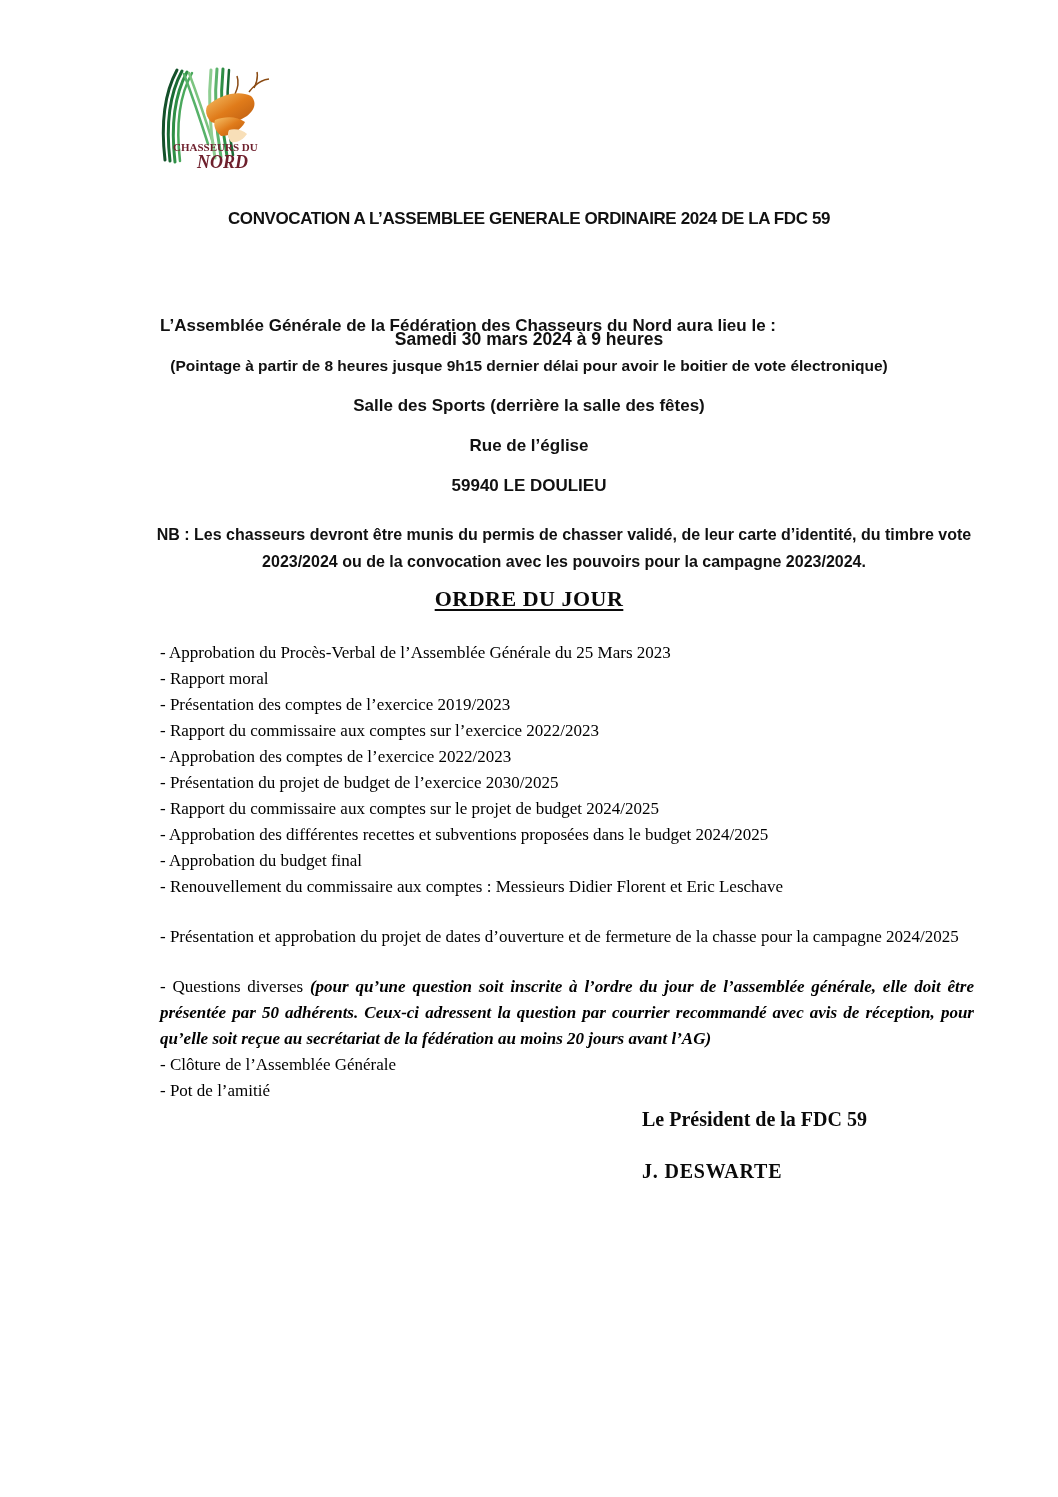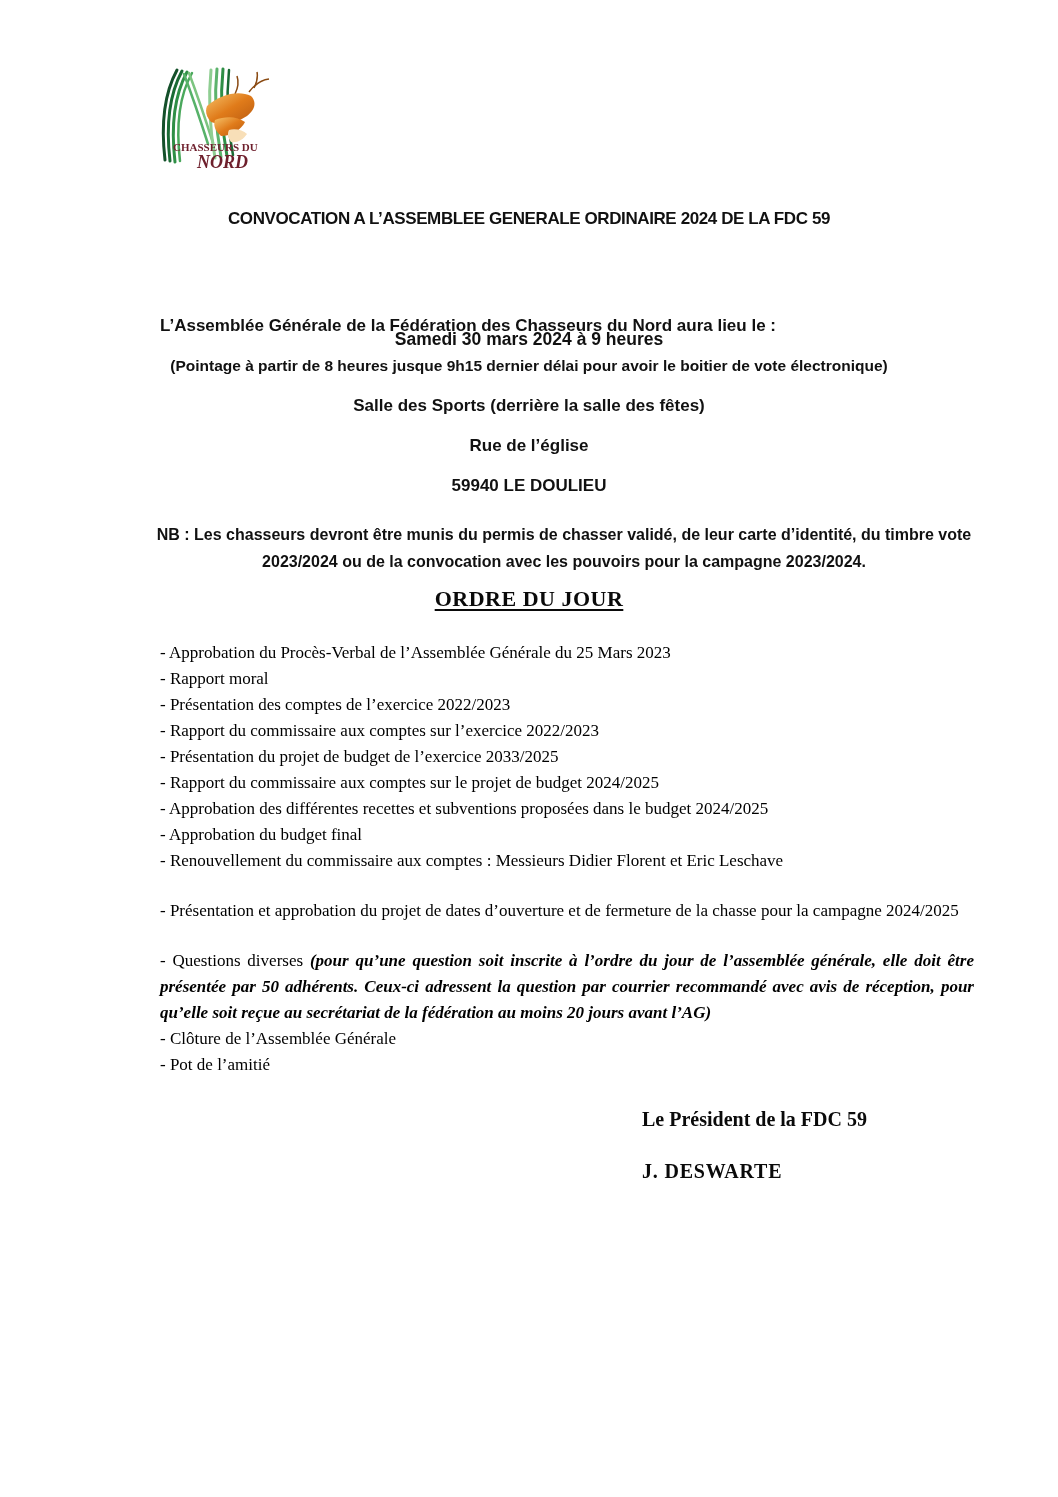--- a/index.html
+++ b/index.html
@@ -143,23 +143,24 @@
 
   <div class="nb-block">NB : Les chasseurs devront être munis du permis de chasser validé, de leur carte d’identité, du timbre vote 2023/2024 ou de la convocation avec les pouvoirs pour la campagne 2023/2024.</div>
 
   <div class="agenda-heading">
     <span>ORDRE DU JOUR</span>
   </div>
 
   <div class="agenda" id="agenda-list">
       <div class="agenda-item"><span class="item-text">- Approbation du Procès-Verbal de l’Assemblée Générale du 25 Mars 2023</span></div>
       <div class="agenda-item"><span class="item-text">- Rapport moral</span></div>
-      <div class="agenda-item"><span class="item-text">- Présentation des comptes de l’exercice 2022/2023</span></div>
+      <div class="agenda-item"><span class="item-text">- Présentation des comptes de l’exercice 2019/2023</span></div>
       <div class="agenda-item"><span class="item-text">- Rapport du commissaire aux comptes sur l’exercice 2022/2023</span></div>
-      <div class="agenda-item"><span class="item-text">- Présentation du projet de budget de l’exercice 2033/2025</span></div>
+      <div class="agenda-item"><span class="item-text">- Approbation des comptes de l’exercice 2022/2023</span></div>
+      <div class="agenda-item"><span class="item-text">- Présentation du projet de budget de l’exercice 2030/2025</span></div>
       <div class="agenda-item"><span class="item-text">- Rapport du commissaire aux comptes sur le projet de budget 2024/2025</span></div>
       <div class="agenda-item"><span class="item-text">- Approbation des différentes recettes et subventions proposées dans le budget 2024/2025</span></div>
       <div class="agenda-item"><span class="item-text">- Approbation du budget final</span></div>
       <div class="agenda-item"><span class="item-text">- Renouvellement du commissaire aux comptes : Messieurs Didier Florent et Eric Leschave</span></div>
       <div class="agenda-item justify"><span class="item-text">- Présentation et approbation du projet de dates d’ouverture et de fermeture de la chasse pour la campagne 2024/2025</span></div>
       <div class="agenda-item justify"><span class="item-text">- Questions diverses </span><i class="item-italic">(pour qu’une question soit inscrite à l’ordre du jour de l’assemblée générale, elle doit être présentée par 50 adhérents. Ceux-ci adressent la question par courrier recommandé avec avis de réception, pour qu’elle soit reçue au secrétariat de la fédération au moins 20 jours avant l’AG)</i></div>
       <div class="agenda-item"><span class="item-text">- Clôture de l’Assemblée Générale</span></div>
       <div class="agenda-item"><span class="item-text">- Pot de l’amitié</span></div>
     </div>
 

